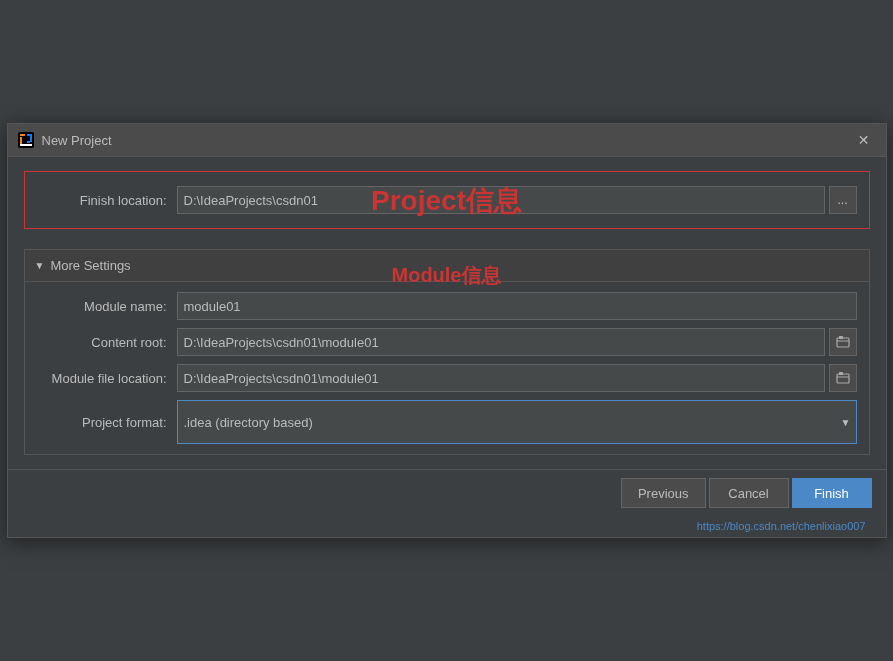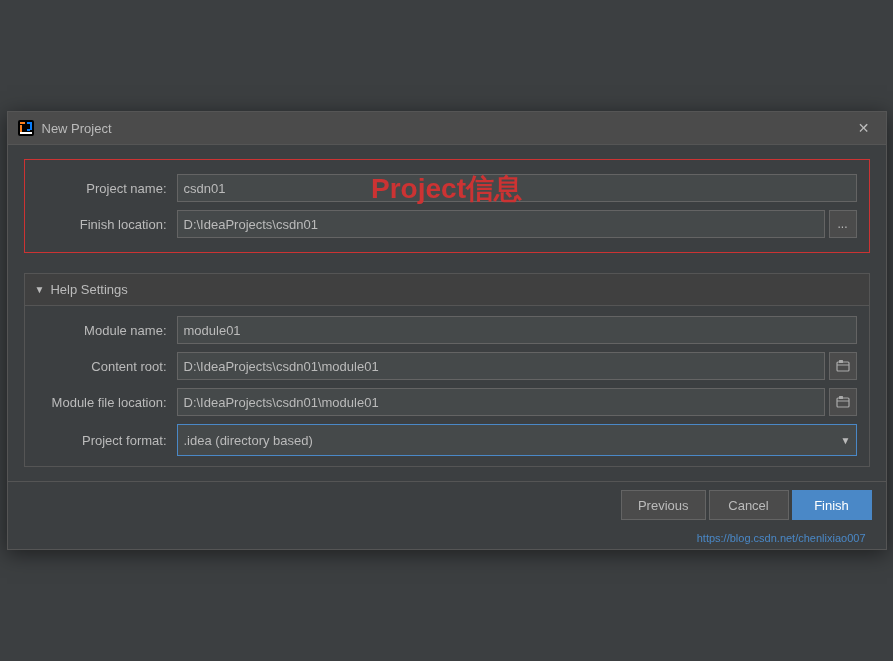--- a/index.html
+++ b/index.html
@@ -196,21 +196,21 @@
     }
 
     .form-select {
       width: 100%;
       background: #45494a;
       border: 1px solid #4a88c7;
       color: #bbbbbb;
       padding: 4px 6px;
       font-size: 13px;
       outline: none;
-      height: 32px;
+      height: 44px;
       appearance: none;
       cursor: pointer;
       padding-right: 24px;
     }
 
     .select-arrow {
       position: absolute;
       right: 6px;
       top: 50%;
       transform: translateY(-50%);
@@ -276,42 +276,37 @@
       <span class="title-text">New Project</span>
     </div>
     <button class="close-btn">✕</button>
   </div>
 
   <div class="dialog-body">
 
     <div class="project-info-section">
       <div class="section-overlay-label">Project信息</div>
 
-      <div class="form-row">
-        <label class="form-label">Project name:</label>
-        <div class="form-input-wrapper">
-          <input class="form-input" type="text" value="csdn01" style="">
-        </div>
-      </div>
 
       <div class="form-row">
         <label class="form-label">Finish location:</label>
         <div class="form-input-wrapper">
           <input class="form-input" type="text" value="D:\IdeaProjects\csdn01" style="">
           <button class="browse-btn">...</button>
         </div>
       </div>
     </div>
 
     <div class="spacer"></div>
 
     <div class="more-settings-section">
       <div class="more-settings-header">
         <span class="expand-icon">▼</span>
-        <span class="more-settings-title">Help Settings</span>
+        <span class="more-settings-title">More Settings</span>
+        <div class="module-overlay-label">Module信息</div>
       </div>
 
       <div class="more-settings-body">
 
         <div class="form-row">
           <label class="form-label">Module name:</label>
           <div class="form-input-wrapper">
             <input class="form-input" type="text" value="module01" style="">
           </div>
         </div>

